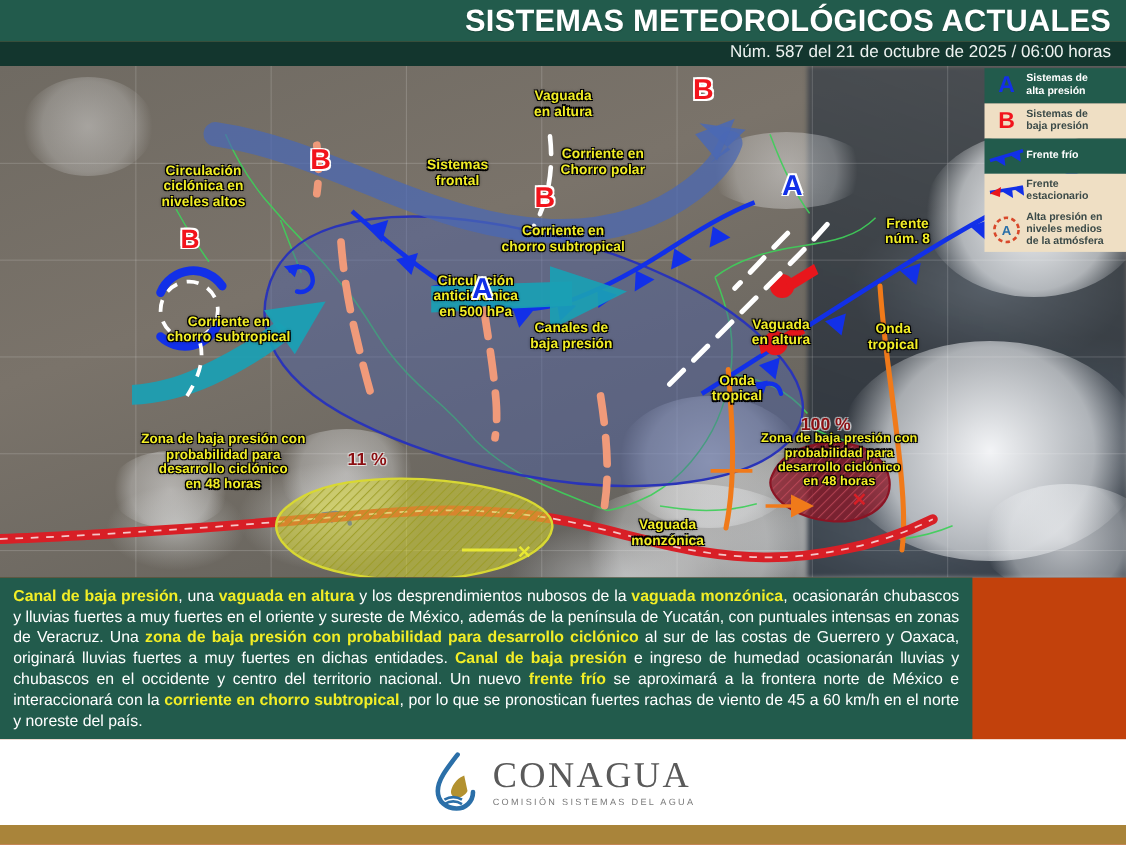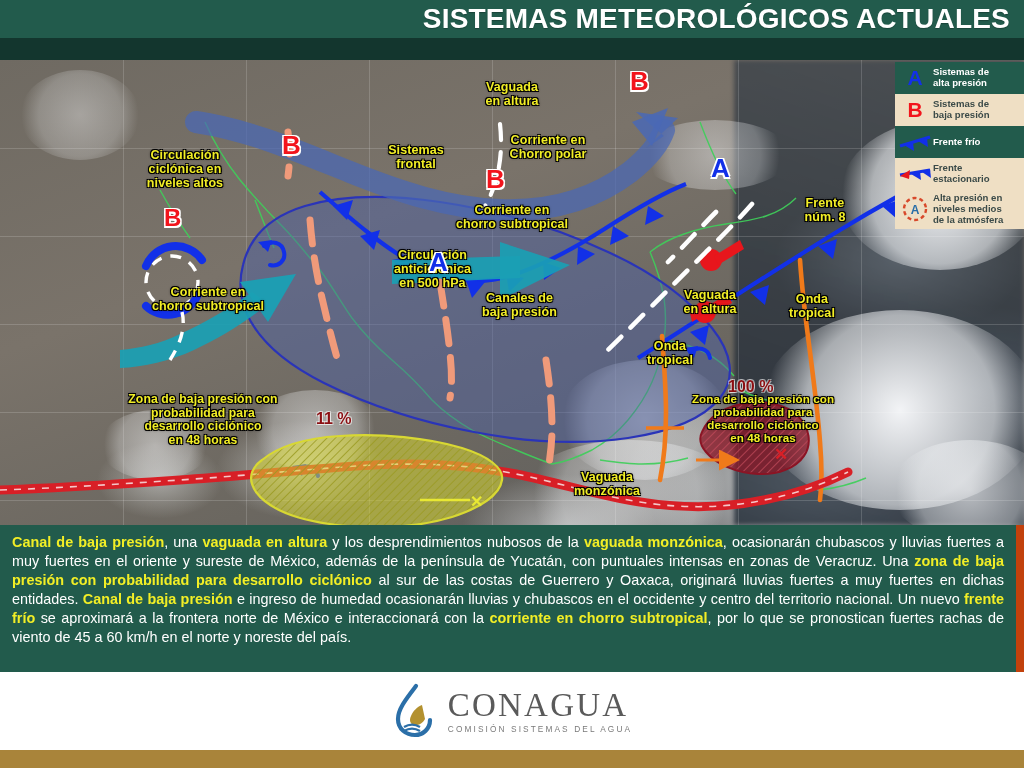--- a/index.html
+++ b/index.html
@@ -105,21 +105,21 @@
   .legend-icon {
     width: 36px; min-width: 36px; height: 26px;
     display: flex; align-items: center; justify-content: center;
   }
   .legend-text { line-height: 1.14; white-space: pre-line; font-weight: bold; }
   .lg-A { color: #1230e8; font-size: 21px; font-weight: bold; }
   .lg-B { color: #f2141c; font-size: 21px; font-weight: bold; }
 
   
   .textblock {
-    position: absolute; left: 0; top: 525px; width: 1016px; height: 147px;
+    position: absolute; left: 0; top: 525px; width: 884px; height: 147px;
     background: #225b4c;
     color: #ffffff;
     padding: 8px 12px 6px 12px;
     font-size: 14.4px; line-height: 1.32;
     text-align: justify;
   }
   .textblock b { color: #f2ee26; }
 
   
   .footer {
@@ -142,20 +142,21 @@
   }
 </style>
 </head>
 <body>
 
 <div id="page">
 
   <div class="header-top"></div>
   <div class="header-title">SISTEMAS METEOROLÓGICOS ACTUALES</div>
   <div class="header-sub-band"></div>
+  <div class="header-sub">Núm. 587 del 21 de octubre de 2025 / 06:00 horas</div>
 
   <div class="map">
 
     <div class="ocean-dark"></div>
 
     <div class="cloud" style="left:760px;top:250px;width:280px;height:200px;"></div>
     <div class="cloud" style="left:840px;top:60px;width:200px;height:150px;"></div>
     <div class="cloud" style="left:560px;top:300px;width:170px;height:120px;opacity:.6;"></div>
     <div class="cloud" style="left:520px;top:380px;width:220px;height:110px;opacity:.55;"></div>
     <div class="cloud" style="left:250px;top:330px;width:130px;height:80px;opacity:.5;"></div>

